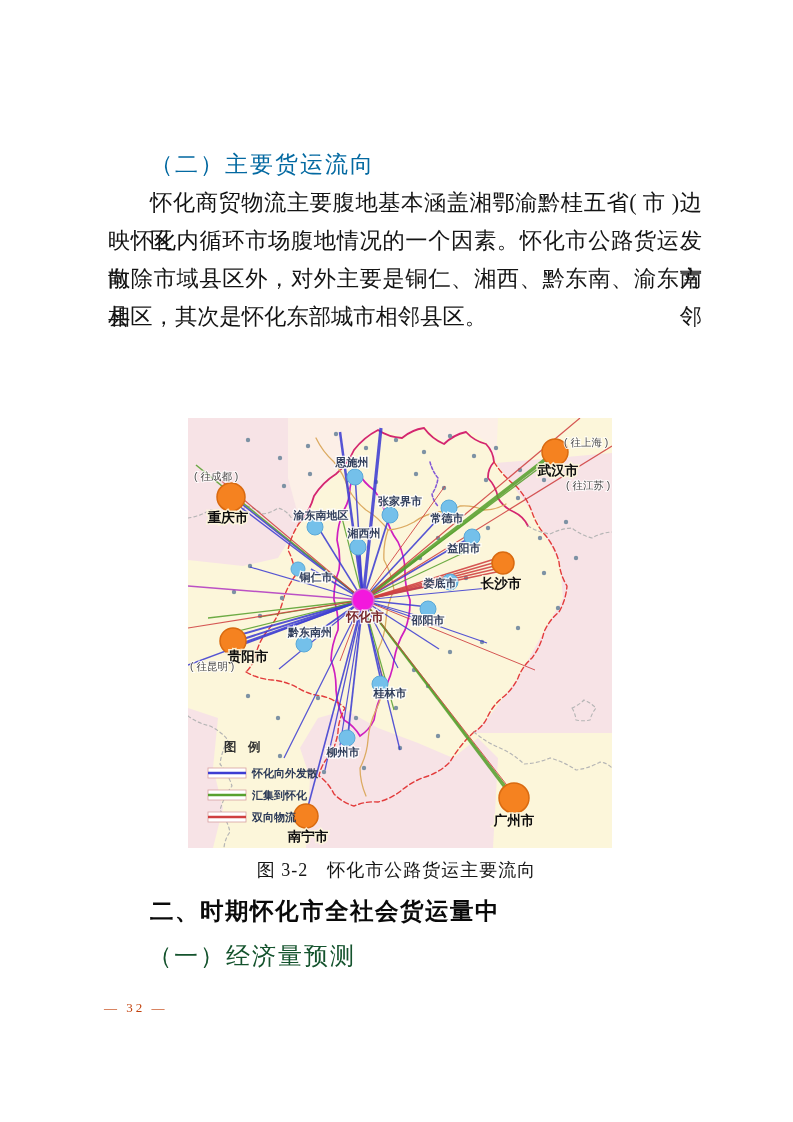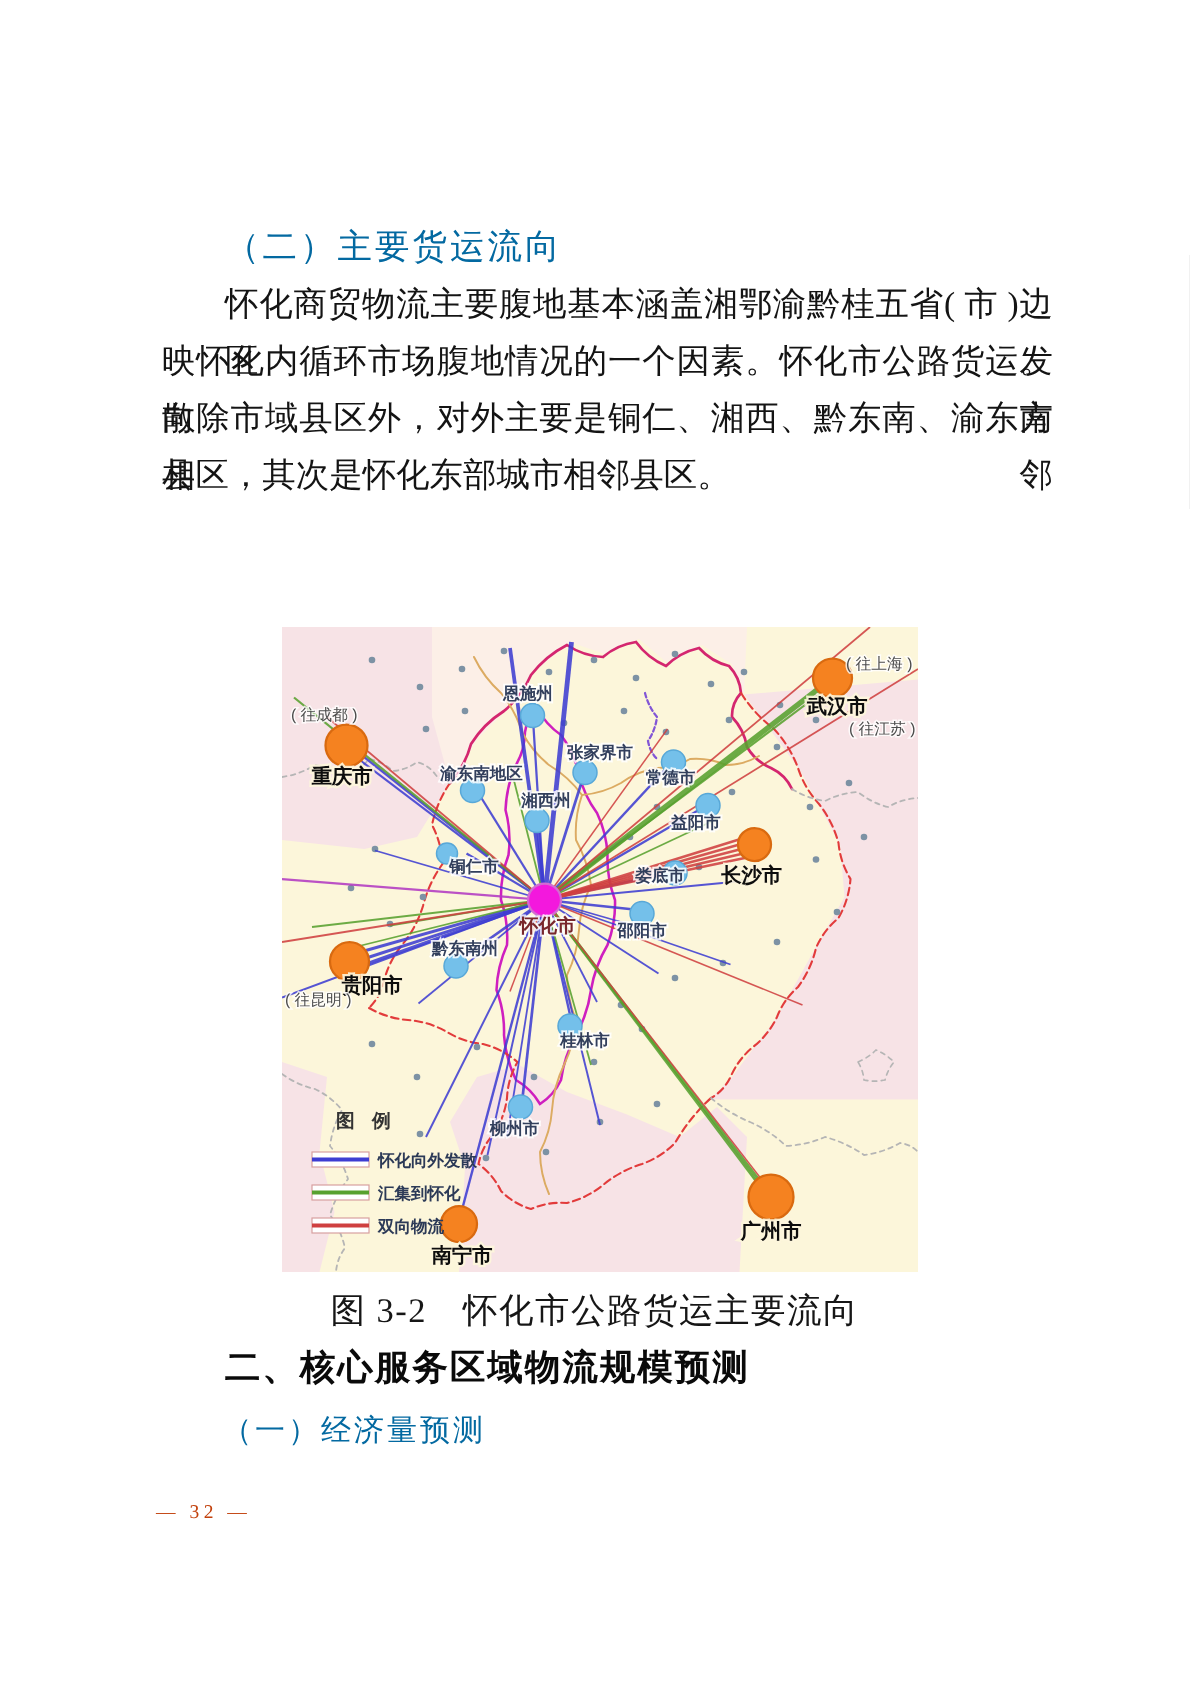--- a/index.html
+++ b/index.html
@@ -4,24 +4,24 @@
 <style>
   html,body{margin:0;padding:0;background:#e8e8e8;}
   .page{position:relative;width:793px;height:1122px;background:#ffffff;margin:0 auto;
         font-family:"Liberation Serif","DejaVu Serif",serif;overflow:hidden;}
   .h-kai{position:absolute;left:150px;top:149px;font-size:23px;letter-spacing:2px;color:#0369a1;font-weight:500;}
   .para{position:absolute;left:108px;top:184px;width:594px;font-size:22.3px;color:#141414;}
   .para .line{height:38px;line-height:38px;text-align:justify;white-space:nowrap;}
   .para .jl{text-align-last:justify;white-space:normal;}
   .para .indent{padding-left:42px;}
   .figure{position:absolute;left:188px;top:418px;width:424px;height:430px;}
-  .caption{position:absolute;left:0;top:858px;width:793px;text-align:center;font-size:23px;color:#161616;letter-spacing:1px;}
+  .caption{position:absolute;left:0;top:858px;width:793px;text-align:center;font-size:18px;color:#161616;letter-spacing:1px;}
   .h-bold{position:absolute;left:150px;top:895px;font-size:23.5px;font-weight:bold;color:#0a0a0a;
           font-family:"Liberation Sans","DejaVu Sans",sans-serif;letter-spacing:1.5px;}
-  .h-kai2{position:absolute;left:148px;top:940px;font-size:20px;letter-spacing:2px;color:#0369a1;font-weight:500;}
+  .h-kai2{position:absolute;left:148px;top:940px;font-size:24px;letter-spacing:2px;color:#14532d;font-weight:500;}
   .pagenum{position:absolute;left:104px;top:1000px;font-size:13px;letter-spacing:3px;color:#c2410c;}
   
   text{font-family:"Liberation Sans","DejaVu Sans",sans-serif;}
   .lbl-major{font-size:13.5px;font-weight:bold;fill:#0d0d0d;paint-order:stroke;stroke:rgba(253,246,220,.9);stroke-width:3px;}
   .lbl-reg{font-size:11px;font-weight:bold;fill:#323f5c;paint-order:stroke;stroke:rgba(255,255,255,.85);stroke-width:2.5px;}
   .lbl-center{font-size:12.5px;font-weight:bold;fill:#79272c;paint-order:stroke;stroke:rgba(255,255,255,.8);stroke-width:2.5px;}
   .lbl-dir{font-size:10.5px;fill:#4c4c4c;paint-order:stroke;stroke:rgba(255,255,255,.8);stroke-width:2px;}
   .lbl-legend{font-size:11px;font-weight:bold;fill:#2c3a57;}
   .lbl-legend-title{font-size:12.5px;font-weight:bold;fill:#333;letter-spacing:4px;}
 </style>
@@ -217,18 +217,18 @@
         <line x1="20" y1="377" x2="58" y2="377" stroke="#58a12f" stroke-width="2.6"></line>
         <text x="64" y="381" class="lbl-legend">汇集到怀化</text>
         <rect x="20" y="394" width="38" height="10" fill="#ffffff" stroke="#d8a0a0" stroke-width="0.8"></rect>
         <line x1="20" y1="399" x2="58" y2="399" stroke="#cf4040" stroke-width="2.6"></line>
         <text x="64" y="403" class="lbl-legend">双向物流</text>
       </svg>
   </div>
 
   <div class="caption">图 3-2　怀化市公路货运主要流向</div>
 
-  <div class="h-bold">二、核心服务区域物流规模预测</div>
+  <div class="h-bold">二、时期怀化市全社会货运量中</div>
 
   <div class="h-kai2">（一）经济量预测</div>
 
   <div class="pagenum">— 32 —</div>
 </div>
 
 </body></html>

